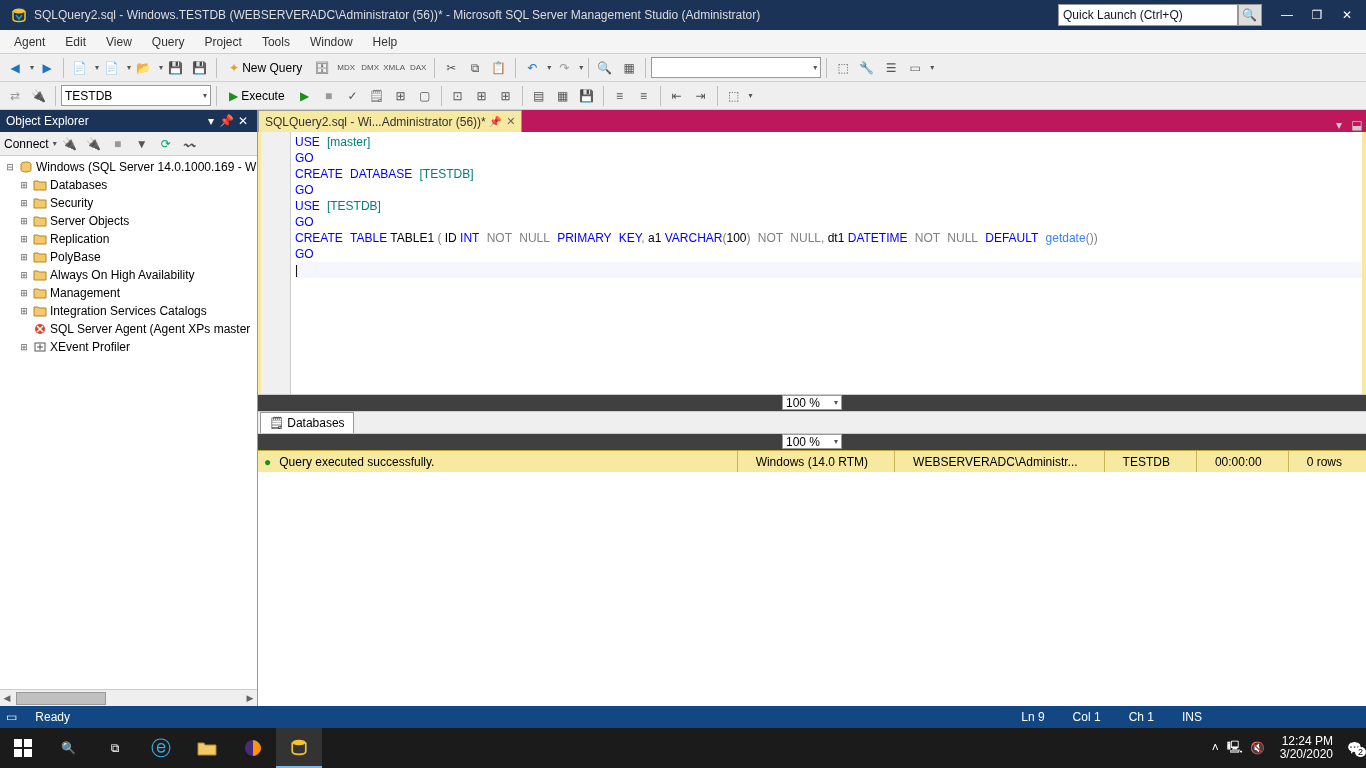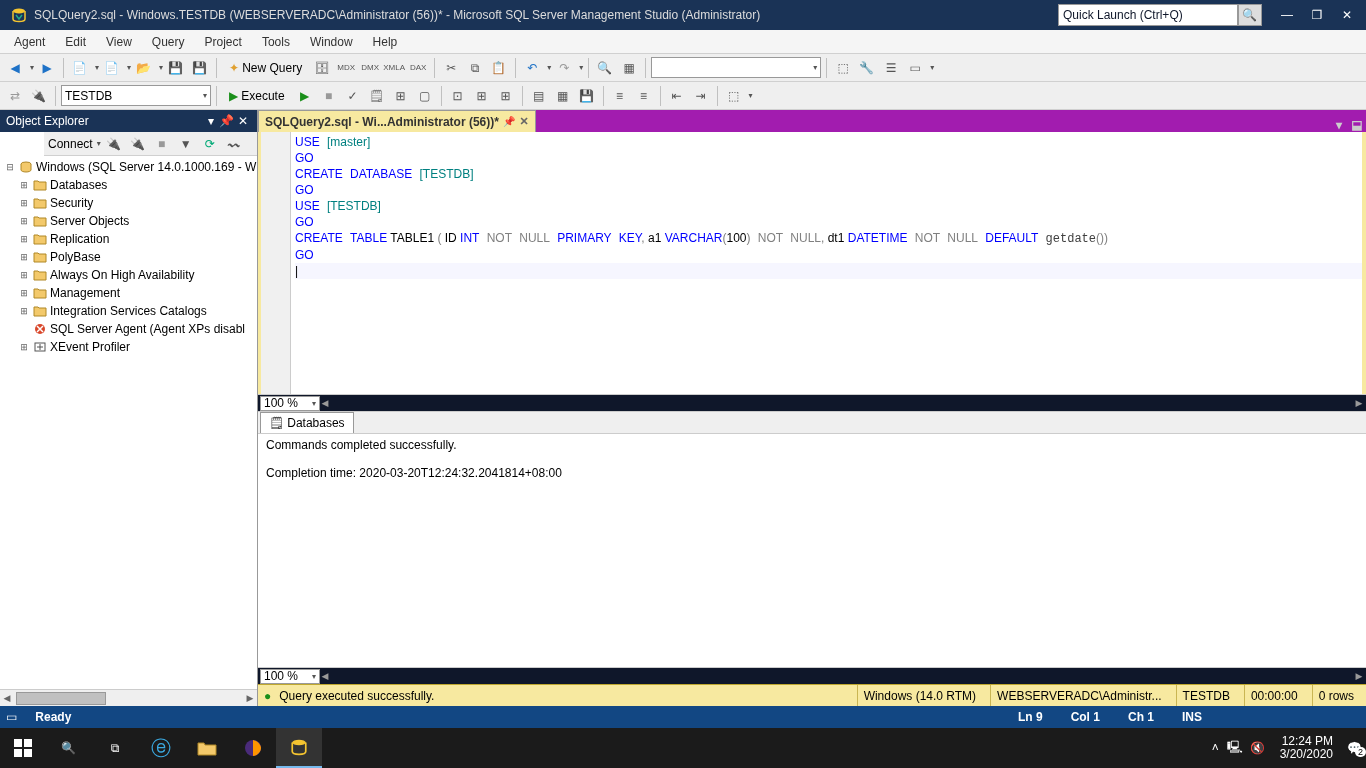--- a/index.html
+++ b/index.html
@@ -23,59 +23,59 @@
 .tb-text-btn { height:22px; padding:0 6px; display:flex; align-items:center; gap:3px; border:1px solid transparent; cursor:pointer; }
 .tb-combo { height:21px; border:1px solid #999; background:#fff; padding:0 3px; display:flex; align-items:center; }
 .dropdown-arrow { font-size:8px; color:#555; margin-left:2px; }
 
 .main-area { flex:1; display:flex; overflow:hidden; }
 
 .obj-exp { width: 258px; display:flex; flex-direction:column; border-right:1px solid #999; background:#fff; }
 .obj-exp-title { height:22px; background:#1a3356; color:#fff; display:flex; align-items:center; padding:0 6px; }
 .obj-exp-title .spacer{flex:1;}
 .obj-exp-title .pane-btn { width:16px; color:#fff; cursor:pointer; text-align:center; }
-.obj-exp-toolbar { height:24px; background:#efefef; border-bottom:1px solid #d0d0d0; display:flex; align-items:center; padding:0 4px; gap:2px;margin-left:44px; }
+.obj-exp-toolbar { height:24px; background:#efefef; border-bottom:1px solid #d0d0d0; display:flex; align-items:center; padding:0 4px; gap:2px; }
 .tree { flex:1; overflow:auto; padding:2px 0; }
 .tree-row { display:flex; align-items:center; height:18px; padding-left:4px; cursor:pointer; white-space:nowrap; }
 .tree-toggle { width:12px; font-size:9px; color:#666; text-align:center; }
 .tree-icon { width:16px; height:16px; display:inline-flex; align-items:center; justify-content:center; margin:0 2px; }
 .folder-svg { fill:#f3c96b; stroke:#b08827; }
 .hscroll { height:17px; background:#efefef; border-top:1px solid #ccc; display:flex; align-items:center; }
 .hscroll .thumb { height:13px; background:#c0c0c0; border:1px solid #999; }
 
 .content-col { flex:1; display:flex; flex-direction:column; overflow:hidden; }
-.tabstrip { height:22px; background:#a21caf; display:flex; align-items:flex-end;font-weight:bold; }
+.tabstrip { height:22px; background:#be185d; display:flex; align-items:flex-end; }
 .doc-tab { height:22px; background:#f7e9a0; border:1px solid #999; border-bottom:none; padding:0 6px; display:flex; align-items:center; gap:4px; color:#333; }
 .doc-tab .close { font-size:11px; cursor:pointer; color:#666; }
 .tabstrip .spacer{flex:1;}
 .tabstrip .tab-ctrl { width:18px; color:#ccc; text-align:center; cursor:pointer; }
 
 .editor-wrap { flex:1; display:flex; overflow:hidden; background:#fff; border-left:3px solid #f7e9a0; }
 .editor-gutter { width:30px; background:#f0f0f0; border-right:1px solid #ccc; }
 .editor-code { flex:1; font-family:Consolas,monospace; font-size:12px; padding:2px 4px; white-space:pre; line-height:16px; overflow:hidden; position:relative; }
 .editor-code .rmargin { position:absolute; right:0; top:0; bottom:0; width:4px; background:#f7e9a0; }
 .kw-blue { color:#0000ff; }
 .kw-teal { color:#008080; }
 .kw-gray { color:#808080; }
-.kw-pink { color:#404040;font-family:Liberation Mono, monospace; }
+.kw-pink { color:#3b82f6; }
 .cursor-line { background:#f6f6ff; display:inline-block; width:100%; }
 
-.zoom-bar { height:17px; background:#0f172a; border-top:1px solid #ccc; display:flex; align-items:center; padding:0 2px; }
+.zoom-bar { height:17px; background:#404040; border-top:1px solid #ccc; display:flex; align-items:center; padding:0 2px;flex-direction:column; }
 .zoom-combo { width:60px; height:15px; border:1px solid #999; background:#fff; font-size:11px; display:flex; align-items:center; padding:0 3px; }
 
 .msg-tab-row { height:22px; background:#efefef; border-top:1px solid #ccc; display:flex; align-items:center; }
 .msg-tab { height:22px; border:1px solid #999; border-bottom:none; background:#fff; padding:0 8px; display:flex; align-items:center; gap:3px; margin-left:2px; }
 .msg-body { flex:1; background:#fff; font-family:Consolas,monospace; font-size:12px; padding:4px 8px; border-top:1px solid #ccc; overflow:auto; white-space:pre; }
 
 .status-yellow { height:22px; background:#f7e9a0; display:flex; align-items:center; padding:0 6px; gap:8px; border-top:1px solid #bfa82f; font-size:11px; }
 .status-yellow .spacer{flex:1;}
-.status-cell { padding:0 6px; border-left:1px solid #c9b553; height:100%; display:flex;align-items:center; }
+.status-cell { padding:0 18px; border-left:1px solid #c9b553; height:100%; display:flex;align-items:center; }
 
 .status-blue { height:22px; background:#124783; color:#fff; display:flex; align-items:center; padding:0 6px; gap:8px; font-size:11px; }
-.status-blue .cell { padding:0 10px;font-weight:bold; }
+.status-blue .cell { padding:0 10px; }
 .status-blue .spacer{flex:1;}
 
 .taskbar { height:40px; background:#1b1b1b; display:flex; align-items:center; color:#fff; }
 .tb-item { width:46px; height:40px; display:flex; align-items:center; justify-content:center; cursor:pointer; }
 .taskbar .spacer{flex:1;}
 .tray { display:flex; align-items:center; gap:8px; padding:0 4px; font-size:11px; }
 .clock { text-align:right; line-height:13px; padding:0 6px; }
 
 svg { display:block; }
 </style>
@@ -306,21 +306,21 @@
           <span>Integration Services Catalogs</span>
         </div>
       <div class="tree-row" style="padding-left:18px">
           <span class="tree-toggle" style="visibility:hidden">⊞</span>
           <span class="tree-icon">
             <svg width="14" height="14">
               <circle cx="7" cy="7" r="5" fill="#d9472b"></circle>
               <path d="M4 4l6 6M10 4l-6 6" stroke="#fff" stroke-width="1.5"></path>
             </svg>
           </span>
-          <span>SQL Server Agent (Agent XPs disabl</span>
+          <span>SQL Server Agent (Agent XPs master</span>
         </div>
       <div class="tree-row" style="padding-left:18px">
           <span class="tree-toggle">⊞</span>
           <span class="tree-icon">
             <svg width="14" height="14">
               <rect x="2" y="3" width="10" height="8" fill="none" stroke="#555"></rect>
               <path d="M4 7h6M7 4v6" stroke="#555"></path>
             </svg>
           </span>
           <span>XEvent Profiler</span>
@@ -370,23 +370,20 @@
       <span style="flex:1"></span>
       <span style="width:10px;text-align:center;font-size:9px;color:#999">▶</span>
     </div>
 
     <div class="msg-tab-row">
       <div class="msg-tab">
         <span>🗒</span>
         <span>Databases</span>
       </div>
     </div>
-    <div class="msg-body"><span>Commands completed successfully.</span>
-
-<span>Completion time: 2020-03-20T12:24:32.2041814+08:00</span></div>
 
     <div class="zoom-bar">
       <div class="zoom-combo">
           <span>100 %</span>
           <span style="flex:1"></span>
           <span class="dropdown-arrow">▾</span>
         </div>
       <span style="width:10px;text-align:center;font-size:9px;color:#999">◀</span>
       <span style="flex:1"></span>
       <span style="width:10px;text-align:center;font-size:9px;color:#999">▶</span>

